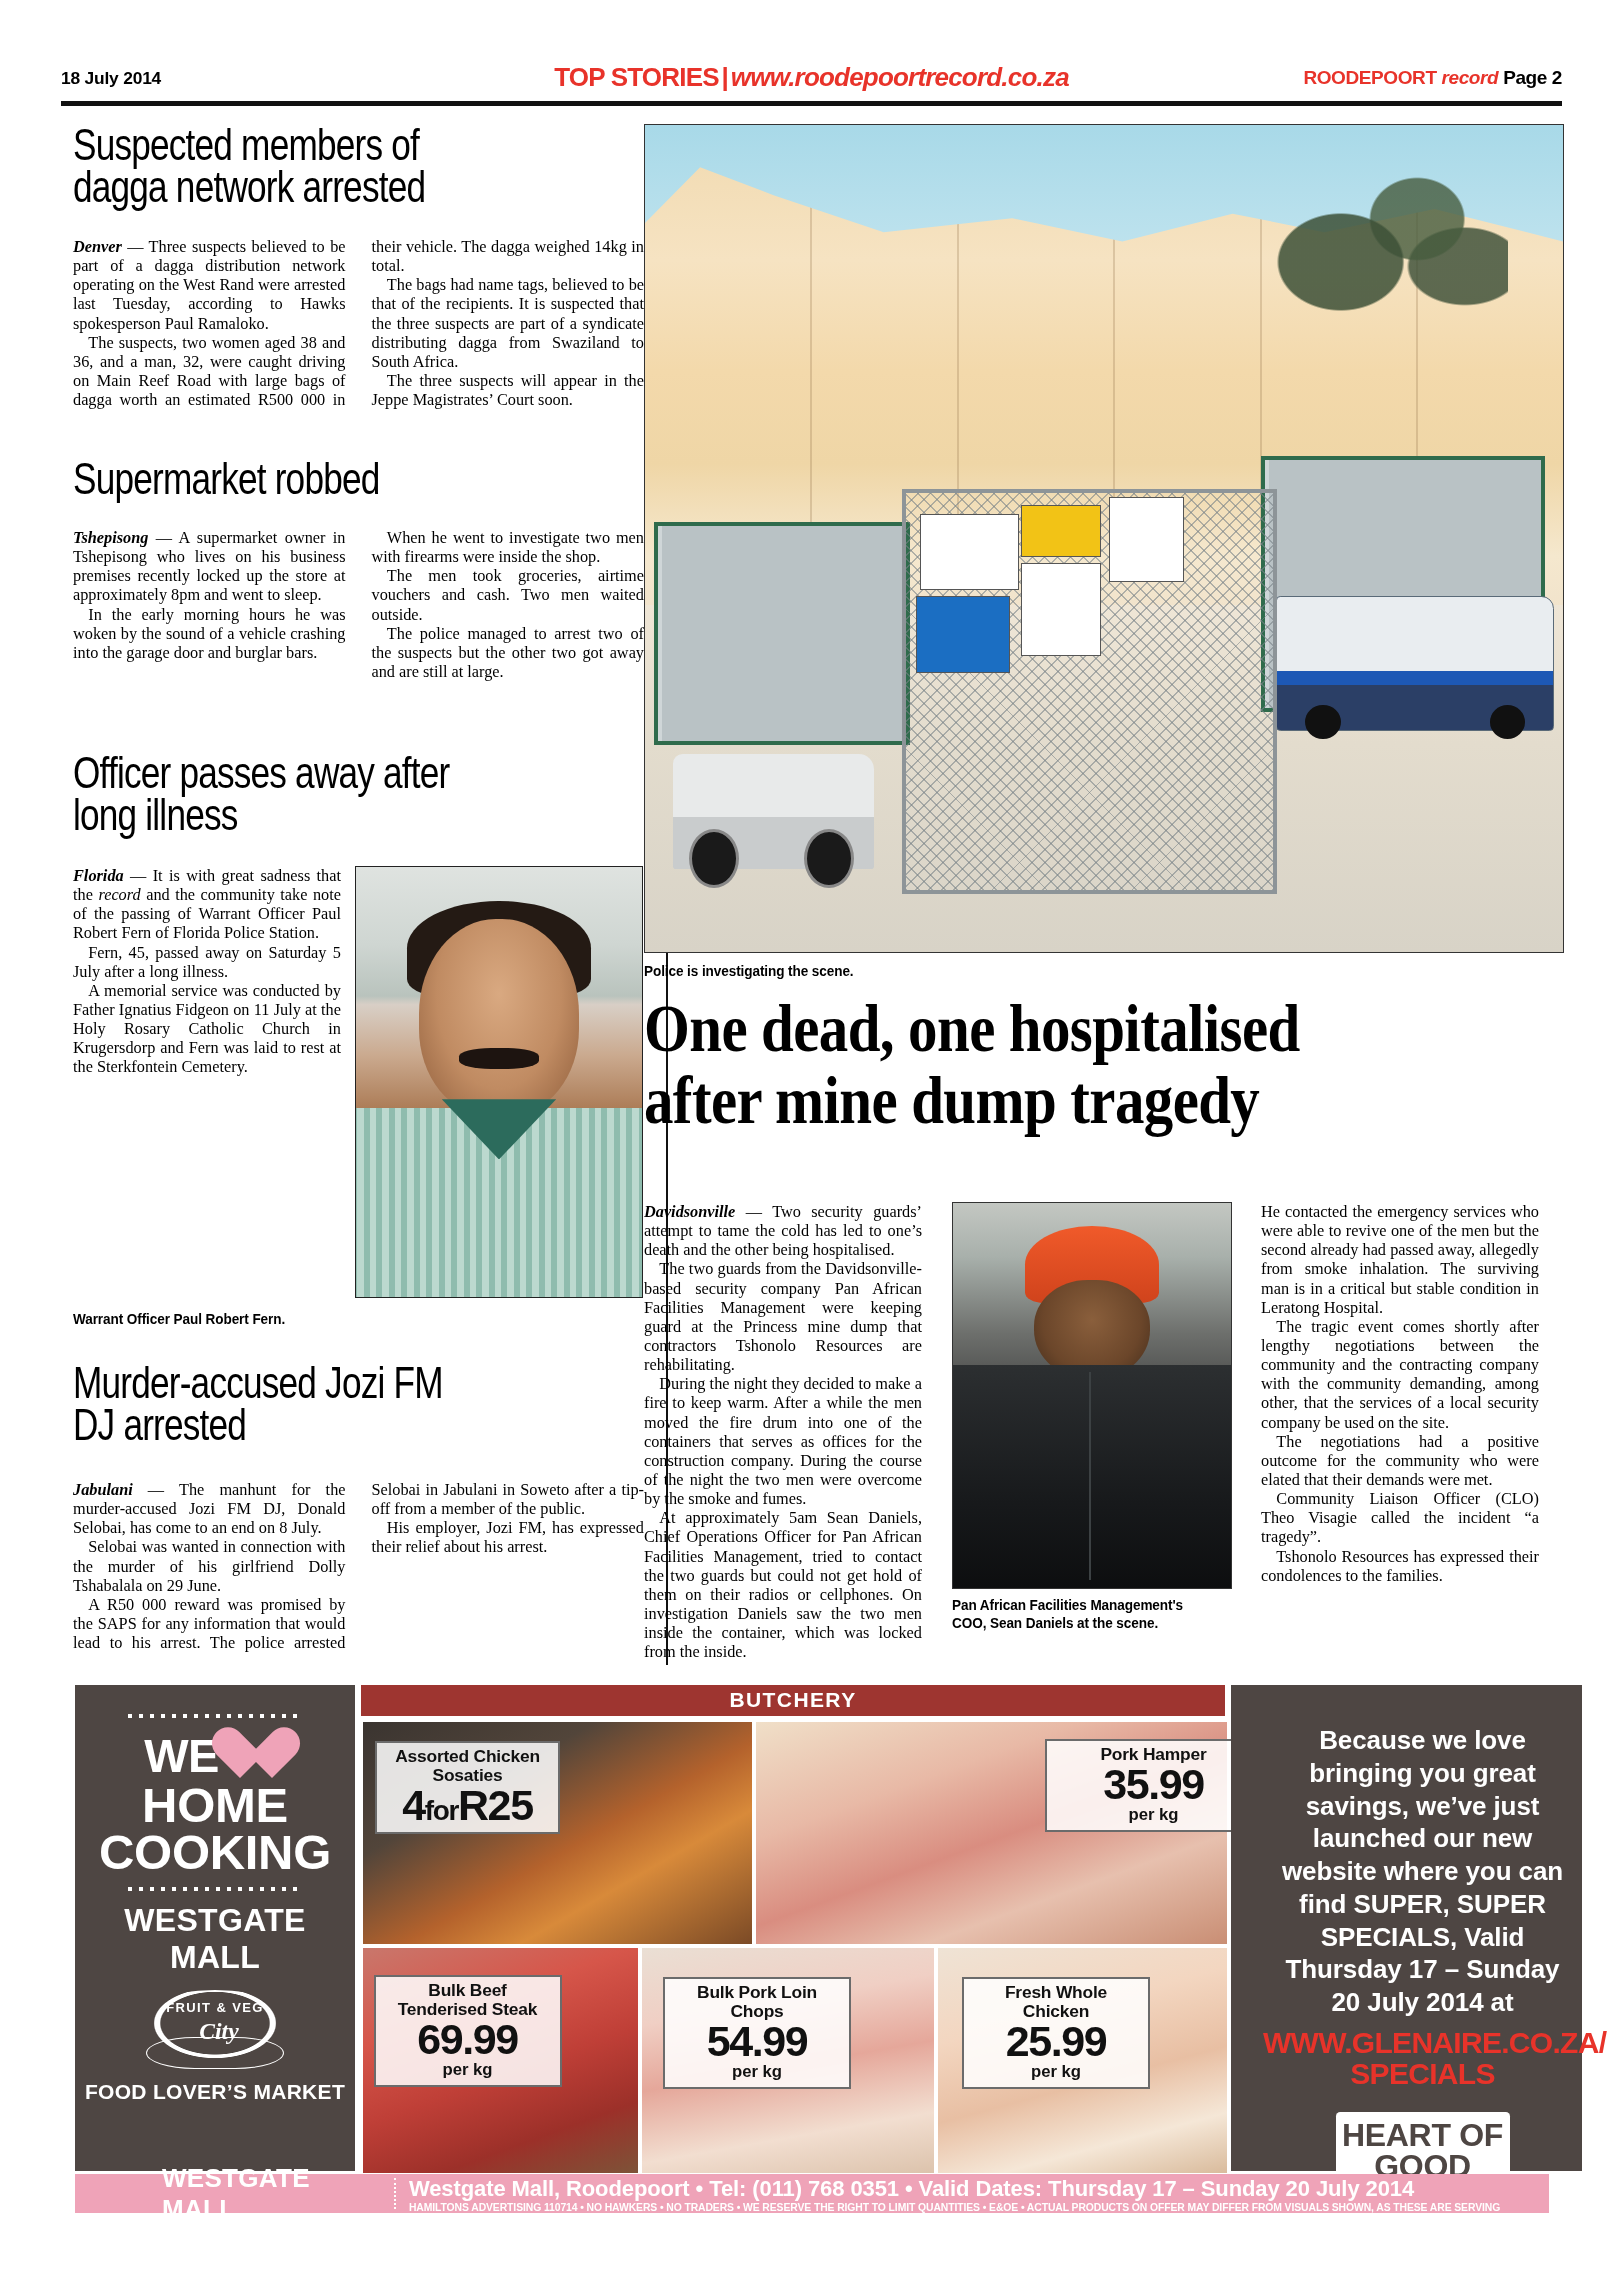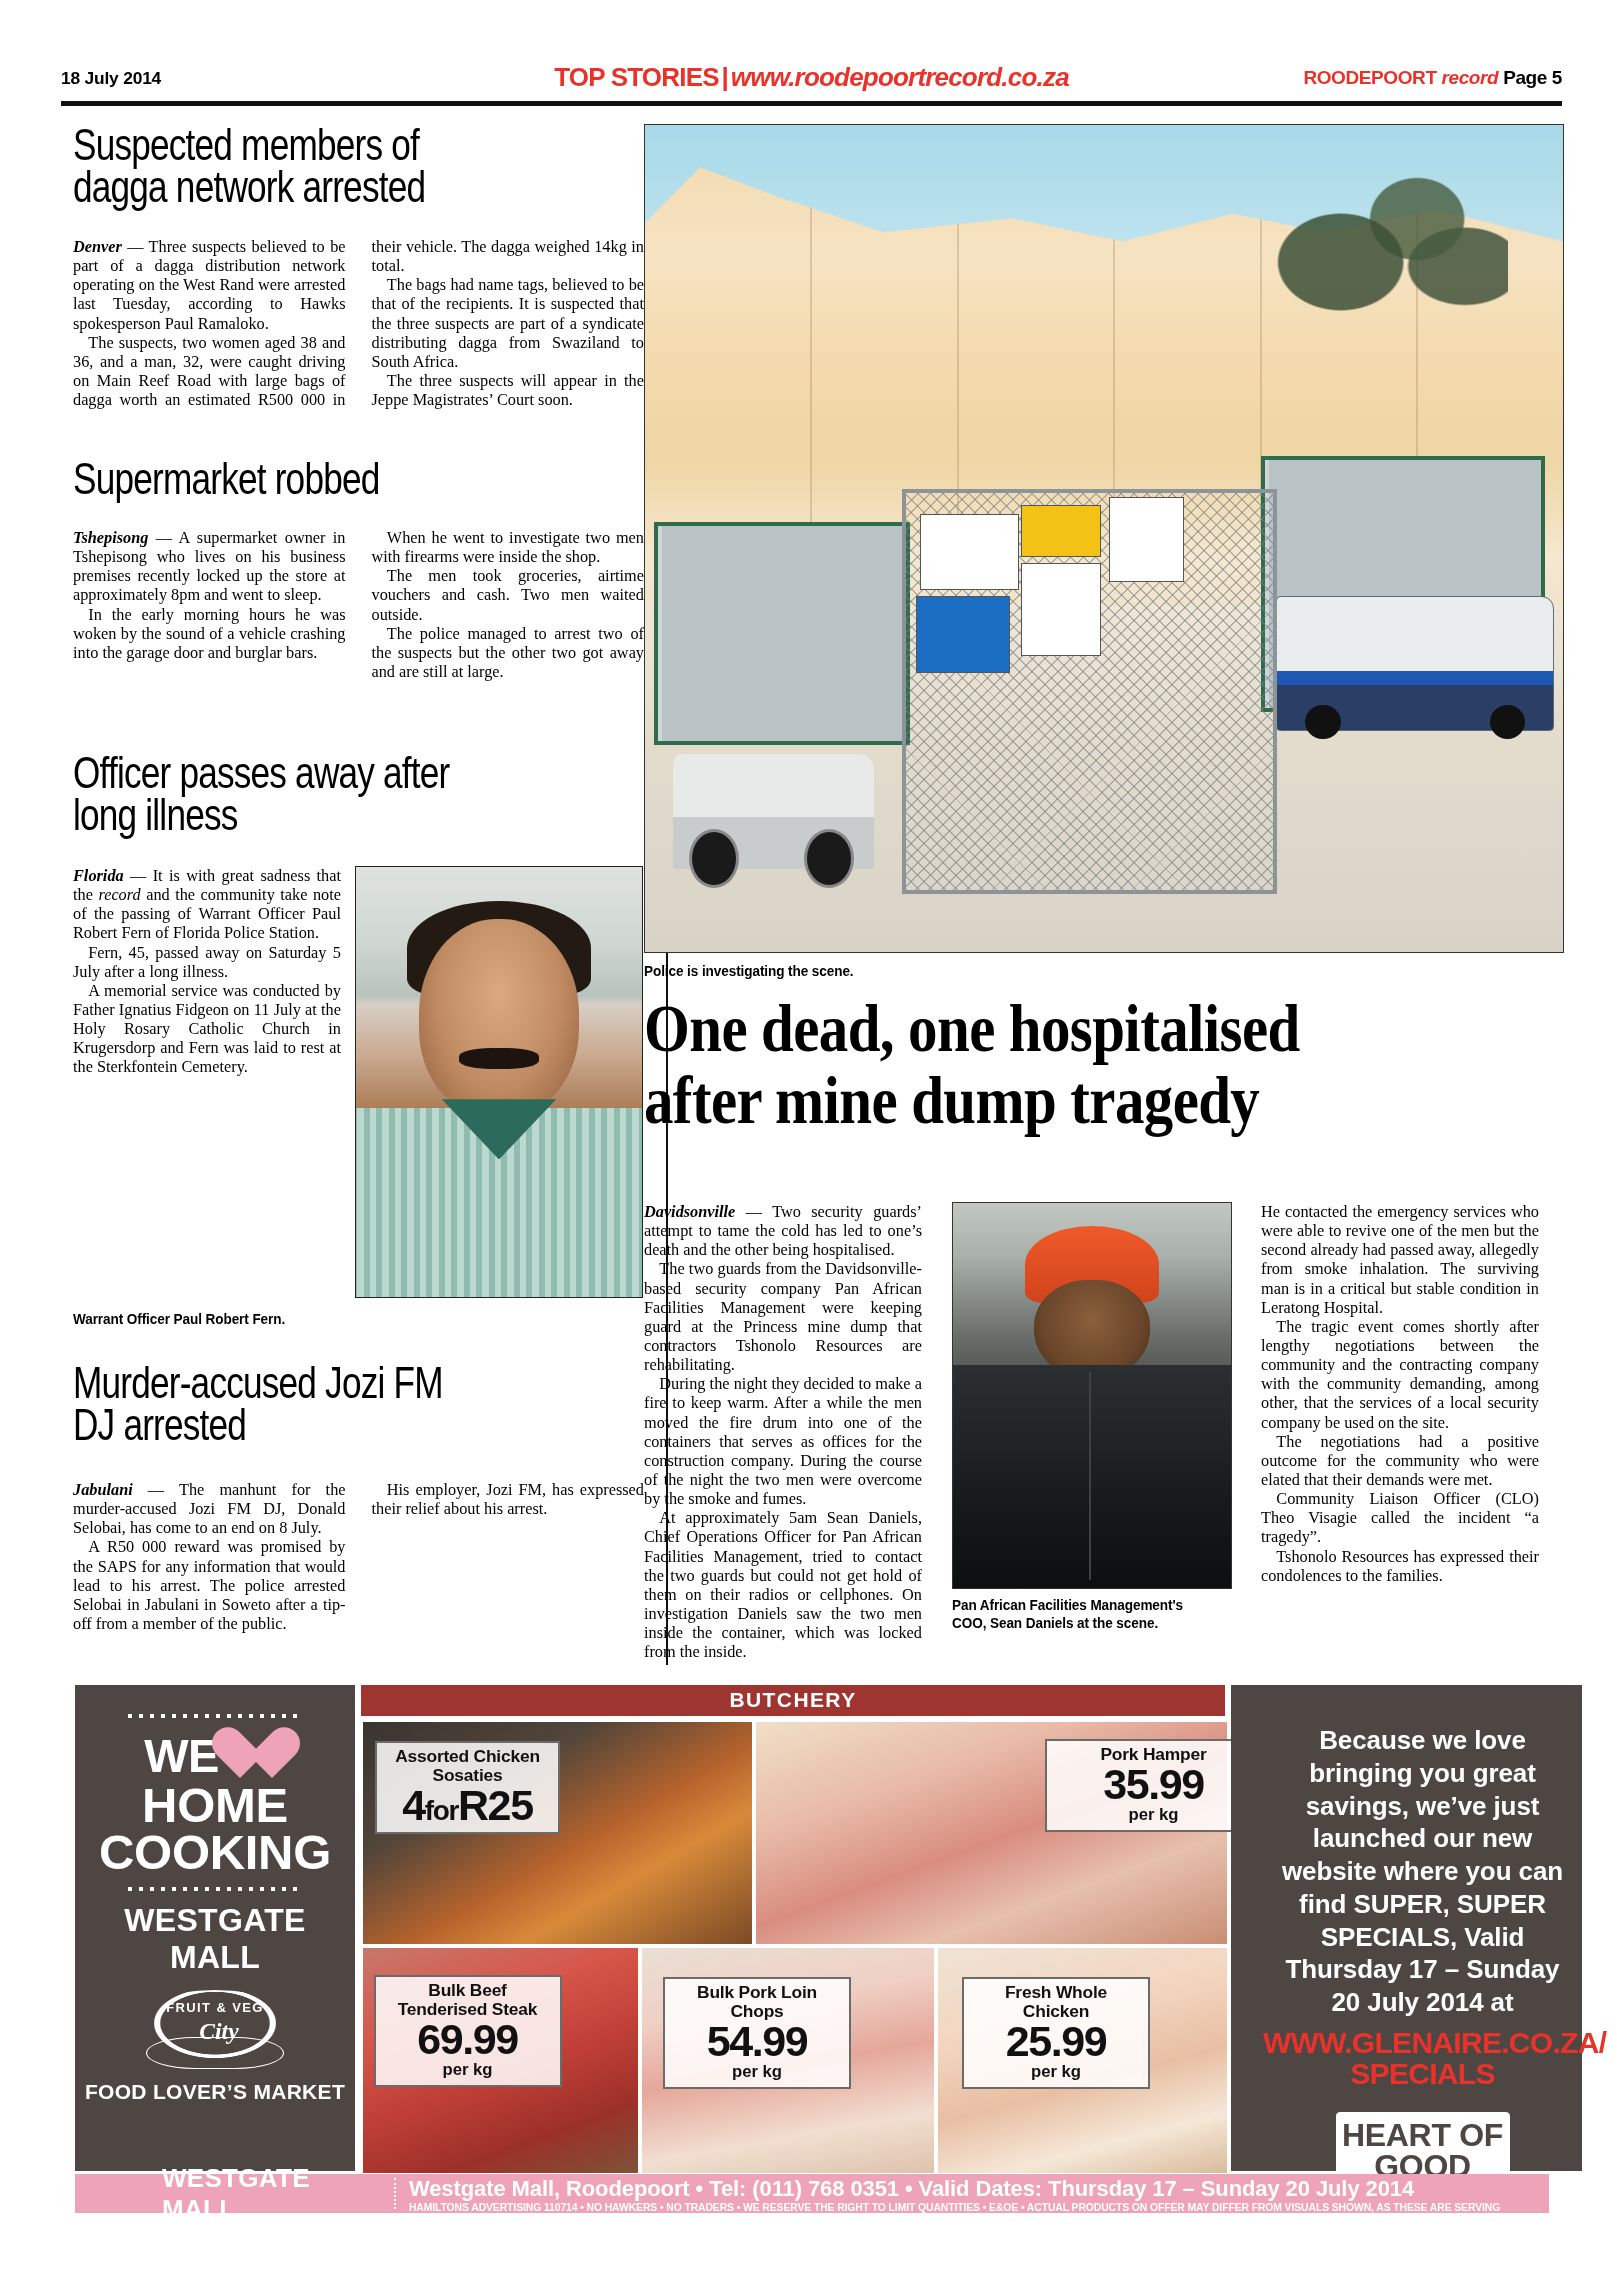--- a/index.html
+++ b/index.html
@@ -157,21 +157,21 @@
   #ad-footer .ftxt{padding-left:12.5px;}
   #ad-footer .f1{font-family:"Liberation Sans Narrow","Liberation Sans",sans-serif;font-weight:bold;font-size:22px;line-height:1.18;letter-spacing:-0.1px;margin-top:16px;}
   #ad-footer .f2{font-family:"Liberation Sans Narrow","Liberation Sans",sans-serif;font-weight:bold;font-size:10.4px;line-height:1.2;letter-spacing:-0.1px;}
 </style>
 </head>
 <body>
 
 <div id="masthead">
   <div class="mh-date">18 July 2014</div>
   <div class="mh-center"><span>TOP STORIES</span><span class="bar">|</span><span class="ital">www.roodepoortrecord.co.za</span></div>
-  <div class="mh-right"><span class="rd">ROODEPOORT</span> <span class="rec">record</span> <span class="pg">Page 5</span></div>
+  <div class="mh-right"><span class="rd">ROODEPOORT</span> <span class="rec">record</span> <span class="pg">Page 2</span></div>
 </div>
 <div id="mh-rule"></div>
 
 <div id="a1-head">
   <div class="hl art-head-1"><span>Suspected members of</span><br>
     <span>dagga network arrested</span></div>
 </div>
 <div id="a1-body" class="body-col two-col">
   <p class="first"><span class="dl">Denver</span><span> — </span><span>Three suspects believed to be part of a dagga distribution network operating on the West Rand were arrested last Tuesday, according to Hawks spokesperson Paul Ramaloko.</span></p>
   <p>The suspects, two women aged 38 and 36, and a man, 32, were caught driving on Main Reef Road with large bags of dagga worth an estimated R500 000 in their vehicle. The dagga weighed 14kg in total.</p>
@@ -208,20 +208,21 @@
   <div class="collar"></div>
 </div>
 <div id="officer-cap" class="capt">Warrant Officer Paul Robert Fern.</div>
 
 <div id="a4-head">
   <div class="hl art-head-1"><span>Murder-accused Jozi FM</span><br>
     <span>DJ arrested</span></div>
 </div>
 <div id="a4-body" class="body-col two-col">
   <p class="first"><span class="dl">Jabulani</span><span> — </span><span>The manhunt for the murder-accused Jozi FM DJ, Donald Selobai, has come to an end on 8 July.</span></p>
+  <p>Selobai was wanted in connection with the murder of his girlfriend Dolly Tshabalala on 29 June.</p>
   <p>A R50 000 reward was promised by the SAPS for any information that would lead to his arrest. The police arrested Selobai in Jabulani in Soweto after a tip-off from a member of the public.</p>
   <p>His employer, Jozi FM, has expressed their relief about his arrest.</p>
 </div>
 
 <div id="v-rule"></div>
 
 <div id="top-photo">
   <div id="tp-sky"></div>
   <div id="tp-cliff">
     <span class="streak" style="left:18%"></span>

